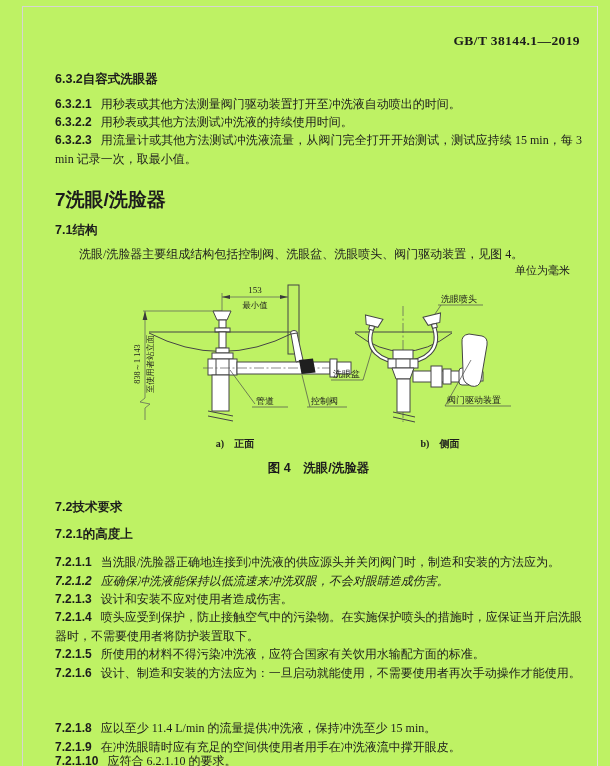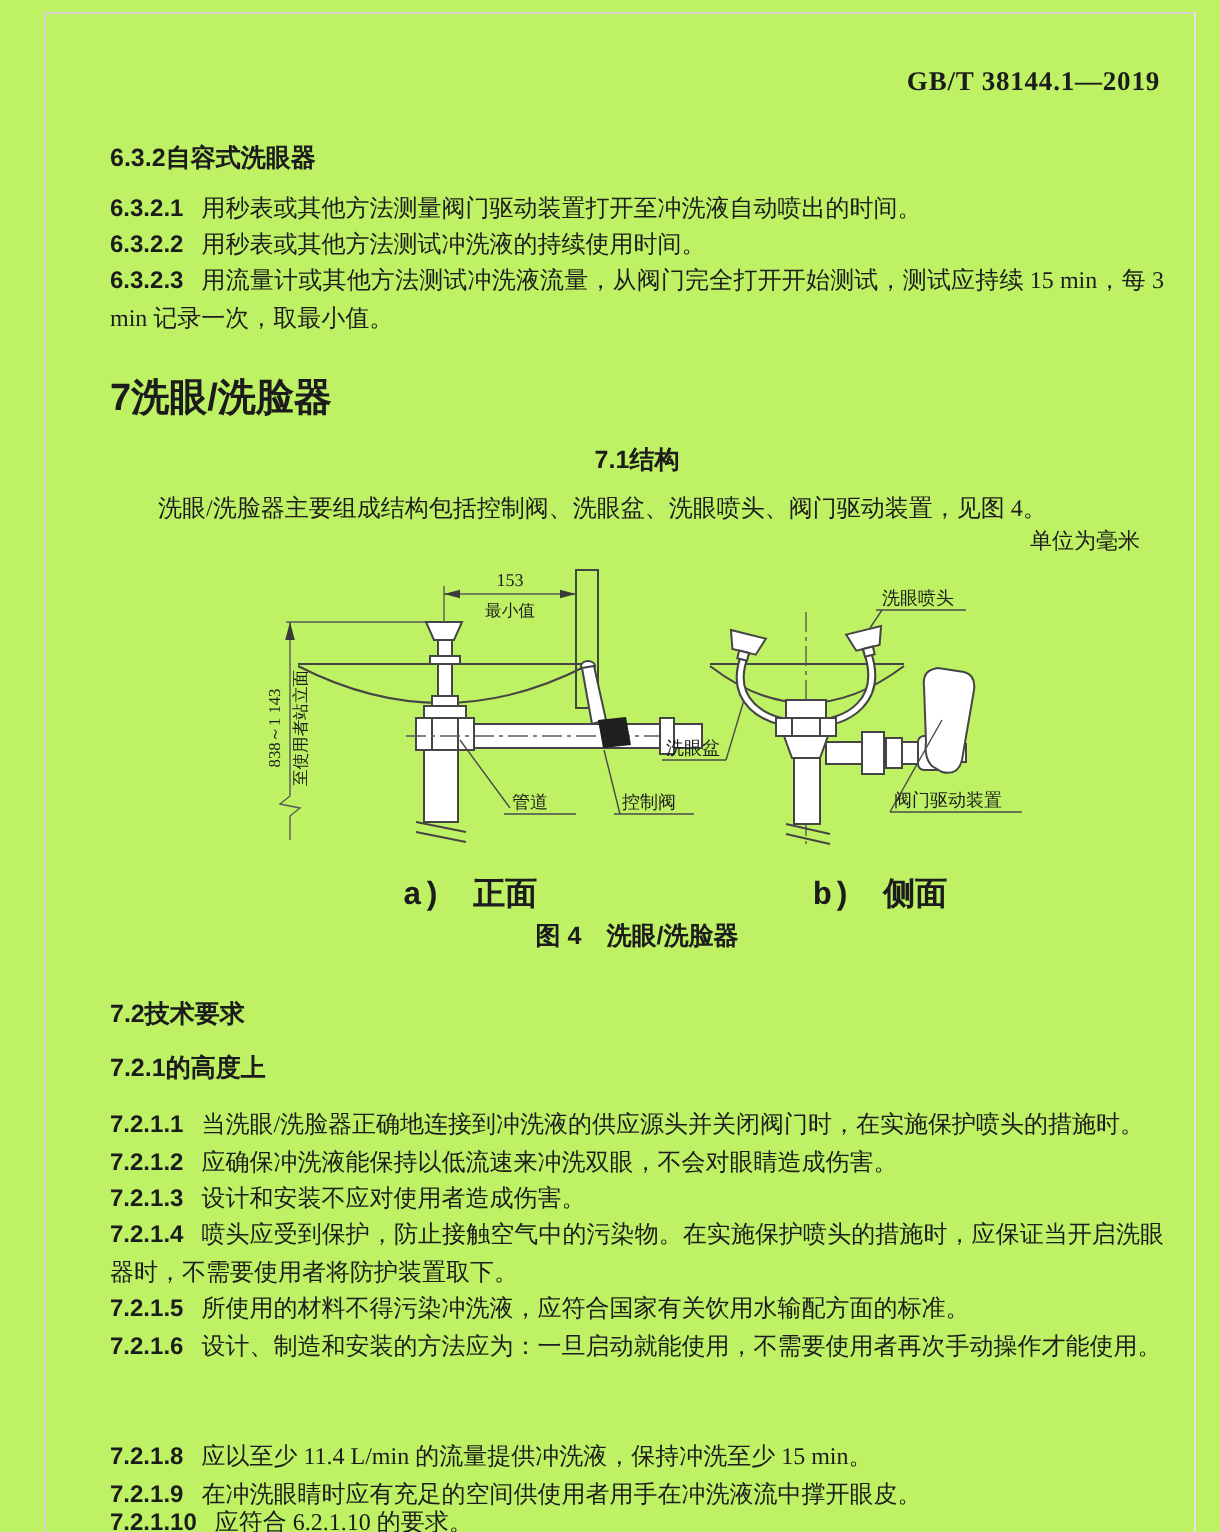--- a/index.html
+++ b/index.html
@@ -41,22 +41,22 @@
   }
   .para {
     position:absolute; left:55px; width:527px;
     font-size:12px; line-height:18.6px; text-indent:2em; text-align:justify;
   }
   .unit-note { position:absolute; right:40px; top:263px; font-size:11px; }
 
   .fig-svg { position:absolute; left:55px; top:280px; }
   .fig-cap {
     position:absolute; top:437px; width:90px; text-align:center;
-    font-family:Liberation Mono, monospace;
-    font-weight:700; font-size:16px;
+    font-family:Liberation Serif, serif;
+    font-weight:700; font-size:10px;
   }
   .fig-cap.a { left:190px; }
   .fig-cap.b { left:395px; }
   .fig-title {
     position:absolute; left:55px; top:460px; width:527px; text-align:center;
     font-family:"Liberation Sans","DejaVu Sans",sans-serif;
     font-weight:700; font-size:12.5px;
   }
 
   svg { display:block; }
@@ -90,21 +90,21 @@
   <div class="clause" style="top:113px;">
     <span class="num">6.3.2.2</span><span>用秒表或其他方法测试冲洗液的持续使用时间。</span>
   </div>
   <div class="clause" style="top:131px;">
     <span class="num">6.3.2.3</span><span>用流量计或其他方法测试冲洗液流量，从阀门完全打开开始测试，测试应持续 15 min，每 3 min 记录一次，取最小值。</span>
   </div>
 
   <div class="sec-head" style="top:192px; font-size:19px;">
     <span class="num">7</span><span>洗眼/洗脸器</span>
   </div>
-  <div class="sec-head" style="top:222px;text-align:center;">
+  <div class="sec-head" style="top:222px;">
     <span class="num">7.1</span><span>结构</span>
   </div>
   <div class="para" style="top:245px;">洗眼/洗脸器主要组成结构包括控制阀、洗眼盆、洗眼喷头、阀门驱动装置，见图 4。</div>
 
   <div class="unit-note">单位为毫米</div>
 
   <svg class="fig-svg" width="525" height="165" viewBox="0 0 525 165">
     <defs>
       <pattern id="stip" width="4" height="4" patternUnits="userSpaceOnUse">
         <rect width="4" height="4" fill="#eceae6"></rect>
@@ -225,23 +225,23 @@
   <div class="fig-title">图 4　洗眼/洗脸器</div>
 
   <div class="sec-head" style="top:499px;">
     <span class="num">7.2</span><span>技术要求</span>
   </div>
   <div class="sec-head" style="top:526px;">
     <span class="num">7.2.1</span><span>的高度上</span>
   </div>
 
   <div class="clause" style="top:553px;">
-    <span class="num">7.2.1.1</span><span>当洗眼/洗脸器正确地连接到冲洗液的供应源头并关闭阀门时，在实施保护喷头的措施时。</span>
-  </div>
-  <div class="clause" style="top:571.5px;">
+    <span class="num">7.2.1.1</span><span>当洗眼/洗脸器正确地连接到冲洗液的供应源头并关闭阀门时，制造和安装的方法应为。</span>
+  </div>
+  <div class="clause" style="top:571.5px;font-style:italic;">
     <span class="num">7.2.1.2</span><span>应确保冲洗液能保持以低流速来冲洗双眼，不会对眼睛造成伤害。</span>
   </div>
   <div class="clause" style="top:590px;">
     <span class="num">7.2.1.3</span><span>设计和安装不应对使用者造成伤害。</span>
   </div>
   <div class="clause" style="top:608px;">
     <span class="num">7.2.1.4</span><span>喷头应受到保护，防止接触空气中的污染物。在实施保护喷头的措施时，应保证当开启洗眼器时，不需要使用者将防护装置取下。</span>
   </div>
   <div class="clause" style="top:645px;">
     <span class="num">7.2.1.5</span><span>所使用的材料不得污染冲洗液，应符合国家有关饮用水输配方面的标准。</span>

